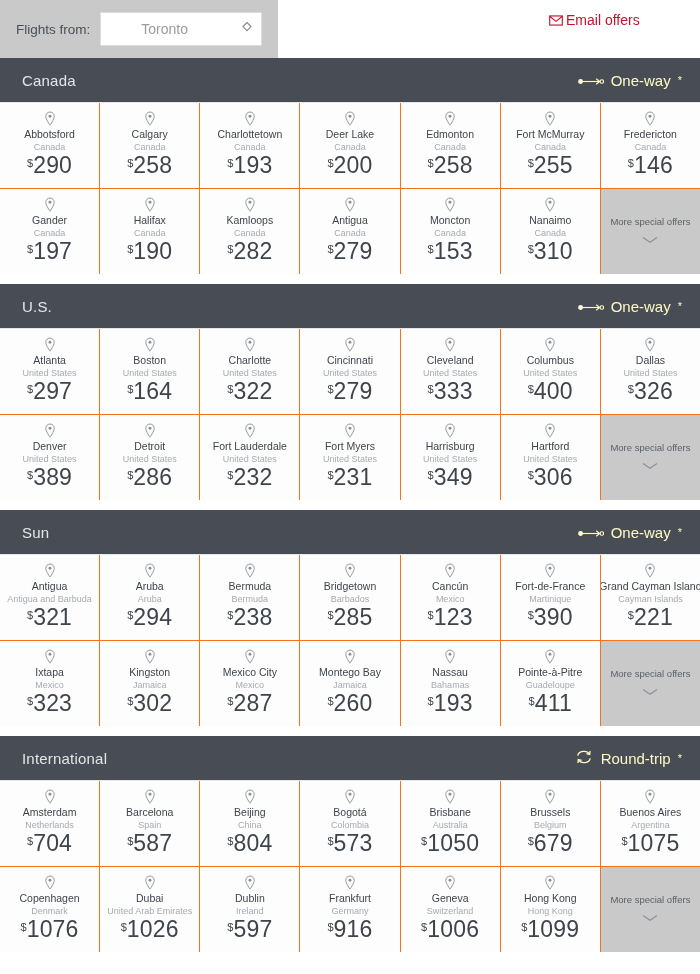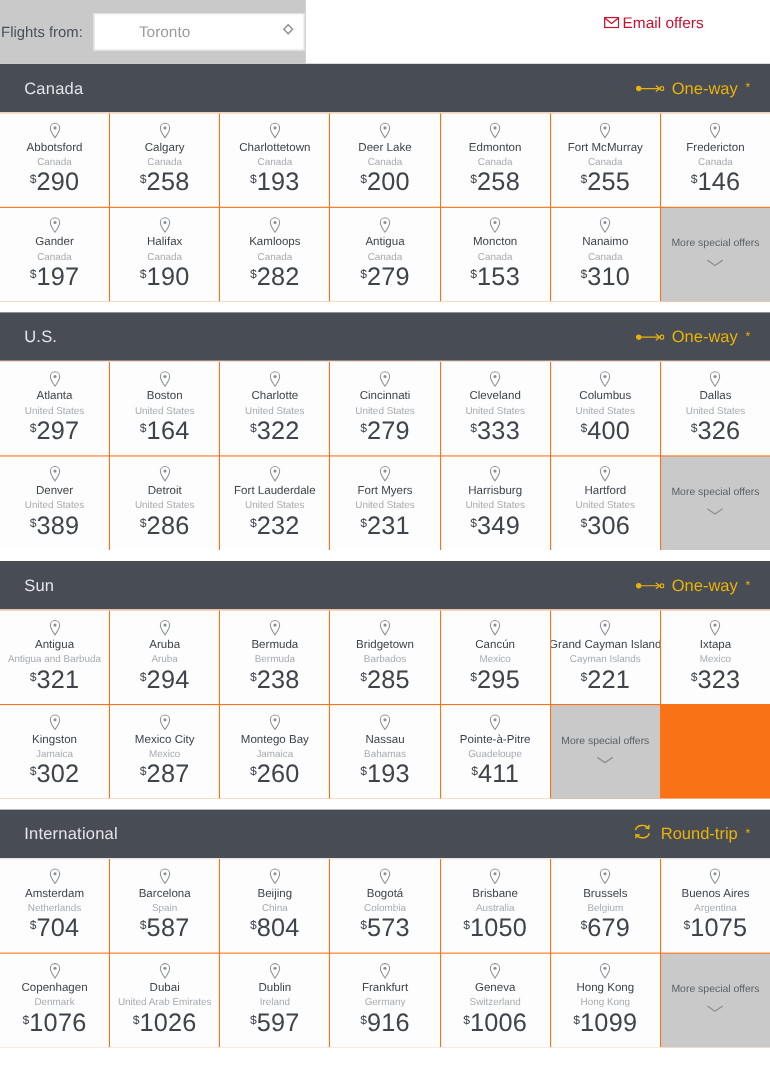--- a/index.html
+++ b/index.html
@@ -17,21 +17,21 @@
     position: relative;
     display: flex;
     align-items: flex-start;
   }
   .flights-from {
     background: #c9c9c9;
     height: 58px;
     width: 278px;
     display: flex;
     align-items: center;
-    padding: 0 1px;
+    padding: 0 16px;
     gap: 10px;
   }
   .ff-label {
     font-size: 13.5px;
     color: #4a4f57;
     white-space: nowrap;
   }
   .ff-select {
     flex: 1;
     height: 34px;
@@ -86,21 +86,21 @@
   }
   .section-title {
     font-size: 15px;
     letter-spacing: .2px;
   }
   .trip-type {
     display: flex;
     align-items: center;
     gap: 7px;
     font-size: 15px;
-    color: #eab308;
+    color: #fef9c3;
   }
   .trip-type .star {
     font-size: 11px;
     vertical-align: super;
     line-height: 0;
   }
 
   
   .grid {
     display: grid;
@@ -690,24 +690,37 @@
   <div class="card">
     <span class="pin">
       <svg viewBox="0 0 14 17" width="14" height="16" fill="none" stroke="currentColor" stroke-width="1">
         <path d="M7 1.1c-2.5 0-4.5 2-4.5 4.5 0 3.2 4.5 9.4 4.5 9.4s4.5-6.2 4.5-9.4c0-2.5-2-4.5-4.5-4.5z"></path>
         <circle cx="7" cy="5.6" r="1.5" fill="currentColor" stroke="none"></circle>
       </svg>
     </span>
     <span class="city">Cancún</span>
     <span class="country">Mexico</span>
     <span class="price">
-      <span class="cur">$</span><span class="amt">295</span>
-    </span>
-  </div>
-
+      <span class="cur">$</span><span class="amt">123</span>
+    </span>
+  </div>
+
+  <div class="card">
+    <span class="pin">
+      <svg viewBox="0 0 14 17" width="14" height="16" fill="none" stroke="currentColor" stroke-width="1">
+        <path d="M7 1.1c-2.5 0-4.5 2-4.5 4.5 0 3.2 4.5 9.4 4.5 9.4s4.5-6.2 4.5-9.4c0-2.5-2-4.5-4.5-4.5z"></path>
+        <circle cx="7" cy="5.6" r="1.5" fill="currentColor" stroke="none"></circle>
+      </svg>
+    </span>
+    <span class="city">Fort-de-France</span>
+    <span class="country">Martinique</span>
+    <span class="price">
+      <span class="cur">$</span><span class="amt">390</span>
+    </span>
+  </div>
 
   <div class="card">
     <span class="pin">
       <svg viewBox="0 0 14 17" width="14" height="16" fill="none" stroke="currentColor" stroke-width="1">
         <path d="M7 1.1c-2.5 0-4.5 2-4.5 4.5 0 3.2 4.5 9.4 4.5 9.4s4.5-6.2 4.5-9.4c0-2.5-2-4.5-4.5-4.5z"></path>
         <circle cx="7" cy="5.6" r="1.5" fill="currentColor" stroke="none"></circle>
       </svg>
     </span>
     <span class="city">Grand Cayman Island</span>
     <span class="country">Cayman Islands</span>

